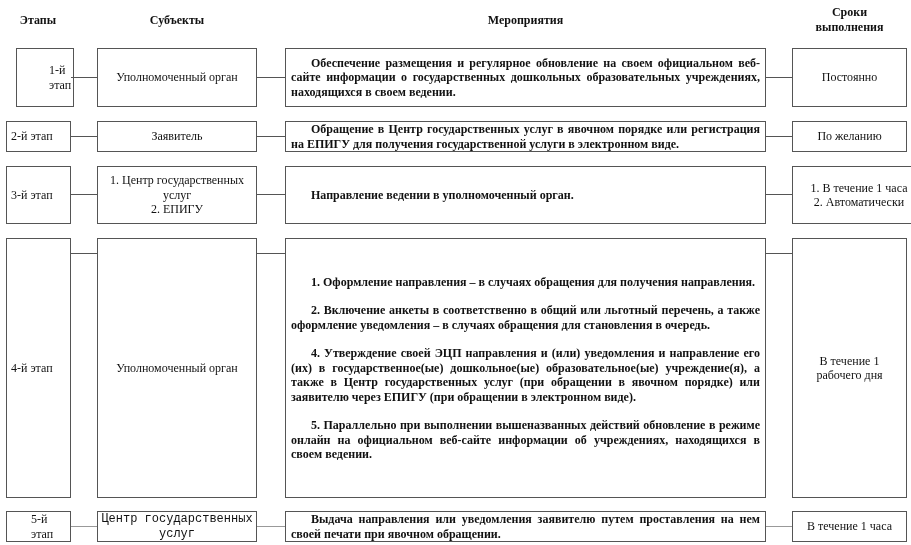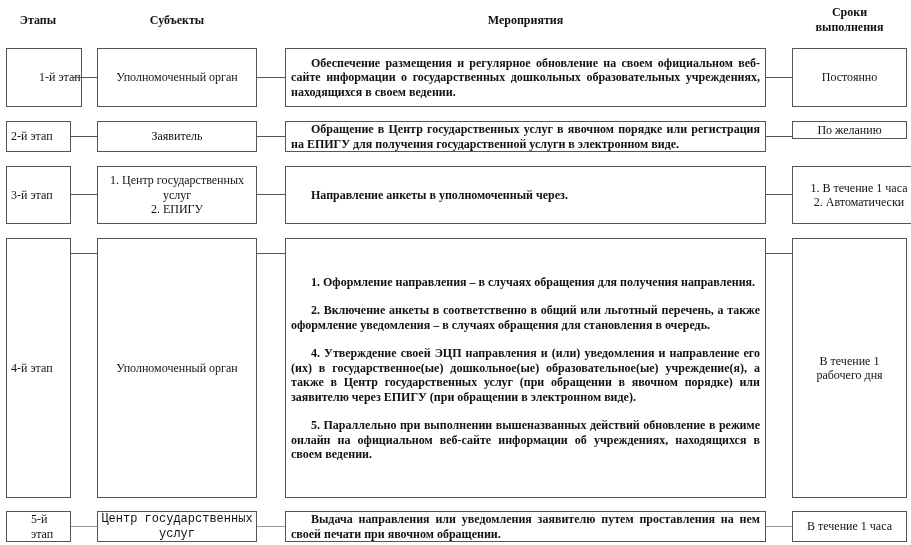--- a/index.html
+++ b/index.html
@@ -19,48 +19,48 @@
   </style>
 </head>
 <body>
 
 <div class="hdr" style="left:6px;top:13px;width:64px;">Этапы</div>
 <div class="hdr" style="left:97px;top:13px;width:160px;">Субъекты</div>
 <div class="hdr" style="left:285px;top:13px;width:481px;">Мероприятия</div>
 <div class="hdr ml" style="left:792px;top:5px;width:115px;">Сроки
 выполнения</div>
 
-<div class="box l" style="left:6px;top:48px;width:76px;height:59px;padding-left:32px;">1-й этап</div>
+<div class="box l" style="left:16px;top:48px;width:58px;height:59px;padding-left:32px;">1-й этап</div>
 <div class="conn" style="left:71px;top:77px;width:26px;"></div>
 <div class="box c" style="left:97px;top:48px;width:160px;height:59px;">Уполномоченный орган</div>
 <div class="conn" style="left:257px;top:77px;width:28px;"></div>
 <div class="box txt" style="left:285px;top:48px;width:481px;height:59px;">
   <p>Обеспечение размещения и регулярное обновление на своем официальном веб-сайте информации о государственных дошкольных образовательных учреждениях, находящихся в своем ведении.</p>
 </div>
 <div class="conn" style="left:766px;top:77px;width:26px;"></div>
 <div class="box c" style="left:792px;top:48px;width:115px;height:59px;">Постоянно</div>
 
 <div class="box l" style="left:6px;top:121px;width:65px;height:31px;">2-й этап</div>
 <div class="conn" style="left:71px;top:136px;width:26px;"></div>
 <div class="box c" style="left:97px;top:121px;width:160px;height:31px;">Заявитель</div>
 <div class="conn" style="left:257px;top:136px;width:28px;"></div>
 <div class="box txt" style="left:285px;top:121px;width:481px;height:31px;">
   <p>Обращение в Центр государственных услуг в явочном порядке или регистрация на ЕПИГУ для получения государственной услуги в электронном виде.</p>
 </div>
 <div class="conn" style="left:766px;top:136px;width:26px;"></div>
-<div class="box c" style="left:792px;top:121px;width:115px;height:18px;">По желанию</div>
+<div class="box c" style="left:792px;top:121px;width:115px;height:31px;">По желанию</div>
 
 <div class="box l" style="left:6px;top:166px;width:65px;height:58px;">3-й этап</div>
 <div class="conn" style="left:71px;top:194px;width:26px;"></div>
 <div class="box c ml" style="left:97px;top:166px;width:160px;height:58px;">1. Центр государственных
 услуг
 2. ЕПИГУ</div>
 <div class="conn" style="left:257px;top:194px;width:28px;"></div>
 <div class="box txt" style="left:285px;top:166px;width:481px;height:58px;">
-  <p>Направление анкеты в уполномоченный через.</p>
+  <p>Направление ведении в уполномоченный орган.</p>
 </div>
 <div class="conn" style="left:766px;top:194px;width:26px;"></div>
 <div class="box c ml" style="left:792px;top:166px;width:134px;height:58px;">1. В течение 1 часа
 2. Автоматически</div>
 
 <div class="box l" style="left:6px;top:238px;width:65px;height:260px;">4-й этап</div>
 <div class="conn" style="left:71px;top:253px;width:26px;"></div>
 <div class="box c" style="left:97px;top:238px;width:160px;height:260px;">Уполномоченный орган</div>
 <div class="conn" style="left:257px;top:253px;width:28px;"></div>
 <div class="box txt" style="left:285px;top:238px;width:481px;height:260px;">

